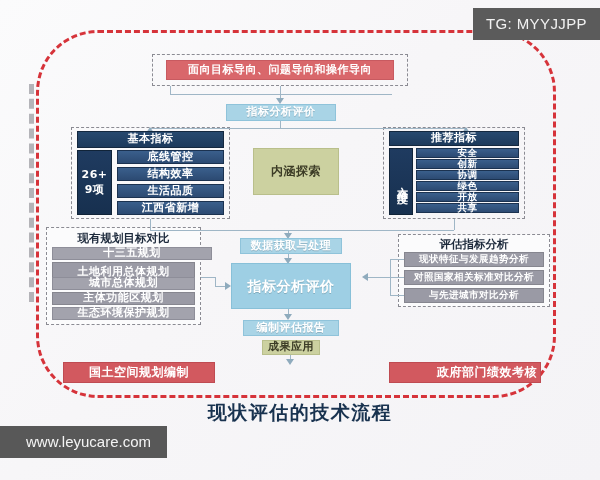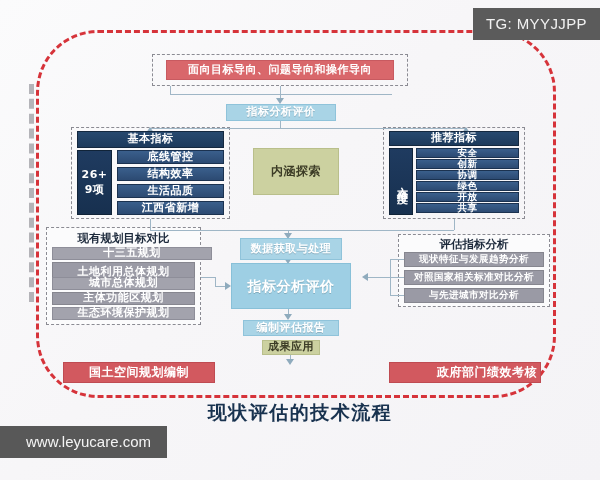--- a/index.html
+++ b/index.html
@@ -267,21 +267,21 @@
   <div class="box navy-item" style="left:416px; top:181px; width:103px; height:10px; font-size:9.5px;">绿色</div>
   <div class="box navy-item" style="left:416px; top:192px; width:103px; height:10px; font-size:9.5px;">开放</div>
   <div class="box navy-item" style="left:416px; top:203px; width:103px; height:10px; font-size:9.5px;">共享</div>
 
   <div class="line vline" style="left:150px; top:219px; height:11px;"></div>
   <div class="line vline" style="left:454px; top:219px; height:11px;"></div>
   <div class="line hline" style="left:150px; top:230px; width:304px;"></div>
   <div class="line vline" style="left:288px; top:230px; height:5px;"></div>
   <div class="arrow-down" style="left:284px; top:233px;"></div>
 
-  <div class="box flow-blue" style="left:240px; top:238px; width:102px; height:22px; font-size:11px;">数据获取与处理</div>
+  <div class="box flow-blue" style="left:240px; top:238px; width:102px; height:16px; font-size:11px;">数据获取与处理</div>
   <div class="line vline" style="left:288px; top:254px; height:7px;"></div>
   <div class="arrow-down" style="left:284px; top:258px;"></div>
 
   <div class="box flow-blue-big" style="left:231px; top:263px; width:120px; height:46px;">指标分析评价</div>
 
   <div class="dash-wrap" style="left:46px; top:227px; width:155px; height:98px; background:#fbfbfc;"></div>
   <div class="panel-title" style="left:46px; top:231px; width:155px;">现有规划目标对比</div>
   <div class="box gray-item" style="left:52px; top:247px; width:160px; height:13px;">十三五规划</div>
   <div class="box gray-item-dark" style="left:52px; top:262px; width:143px; height:20px;">土地利用总体规划</div>
   <div class="box gray-item" style="left:52px; top:277px; width:143px; height:13px;">城市总体规划</div>

